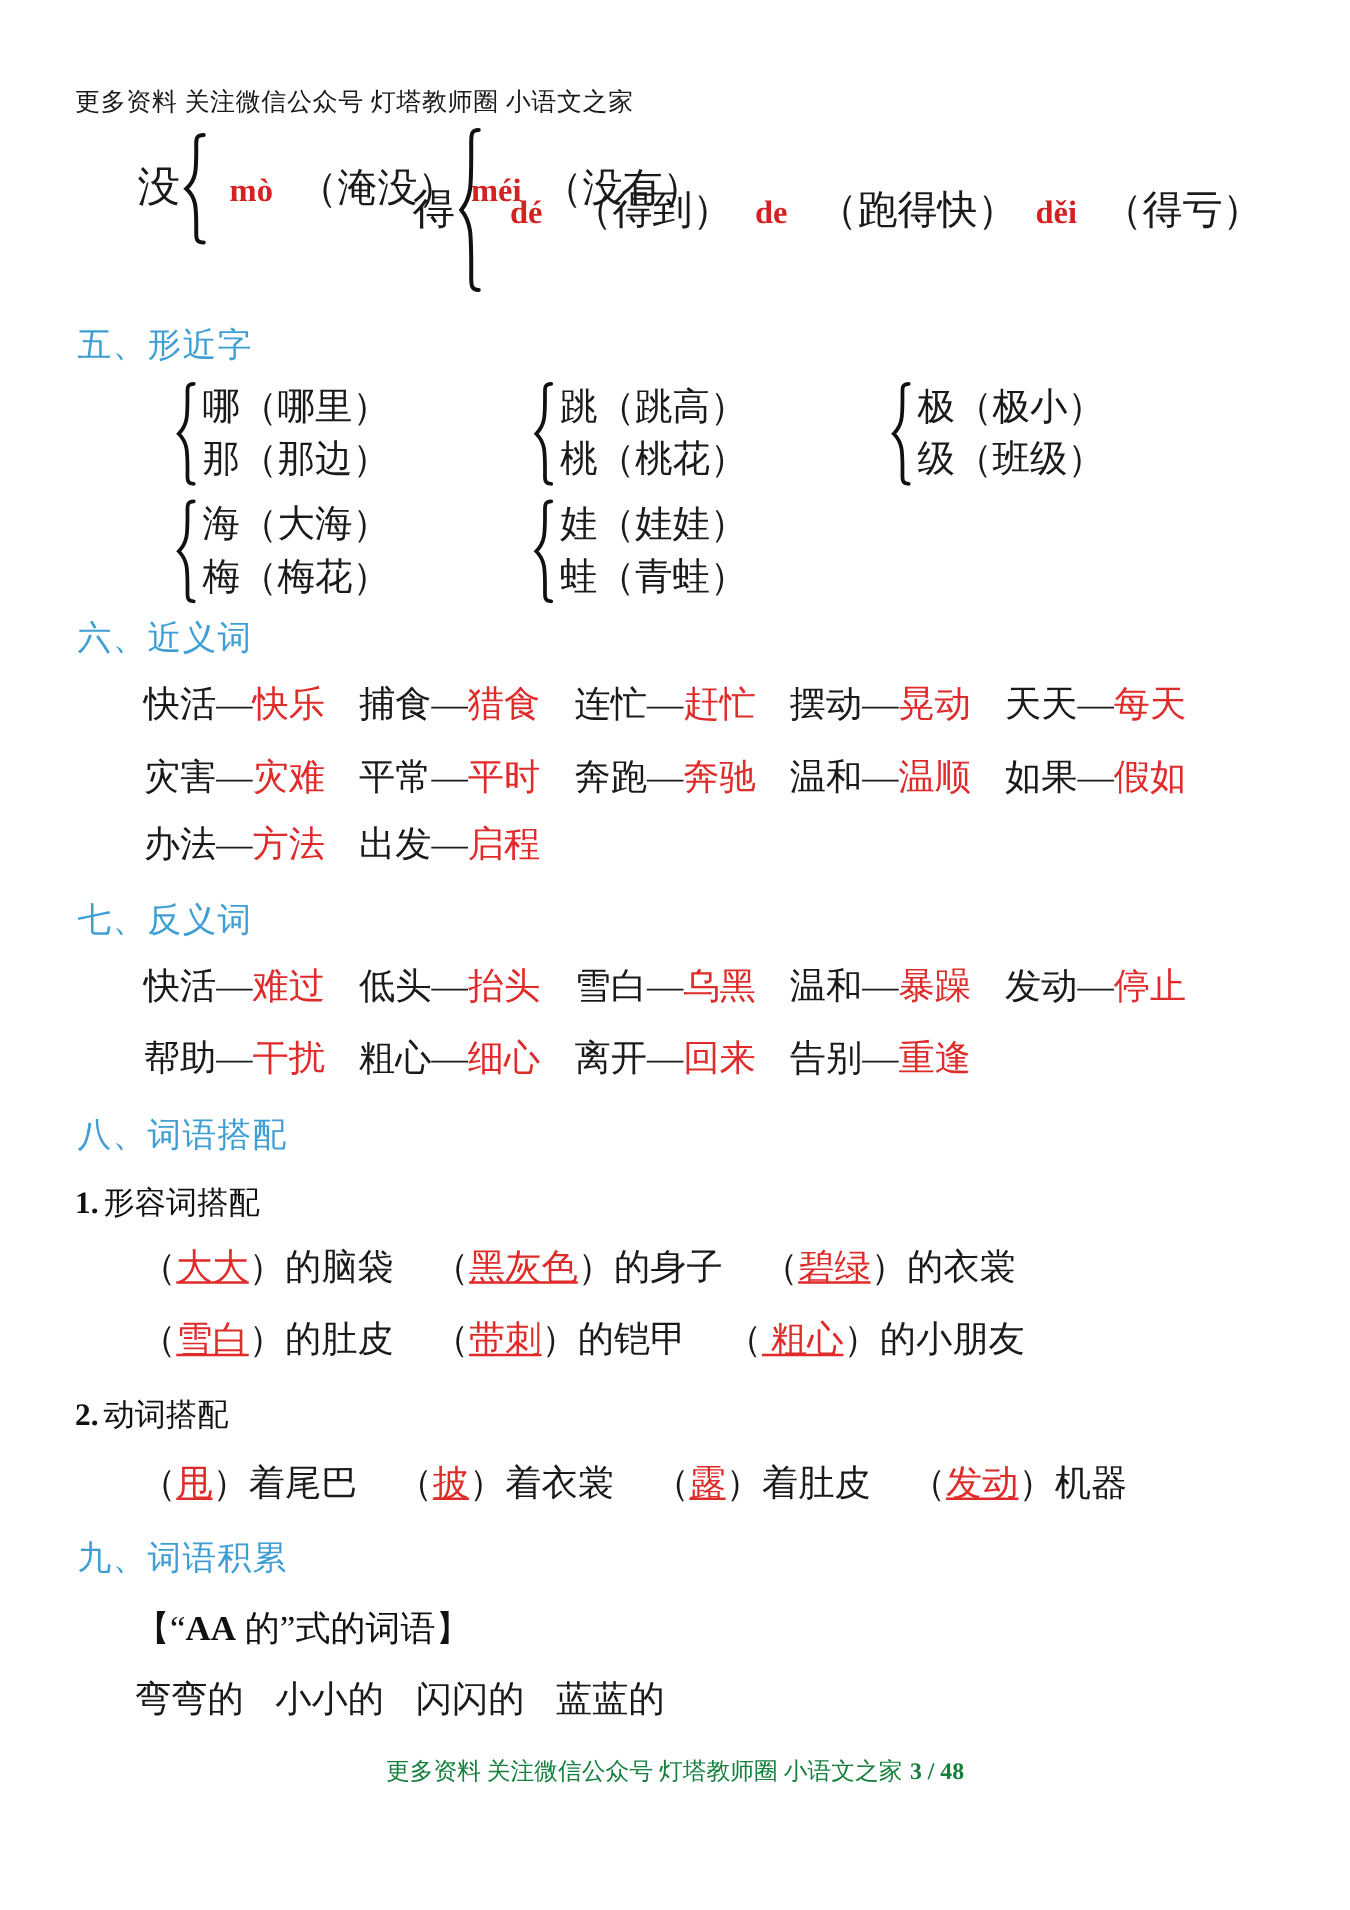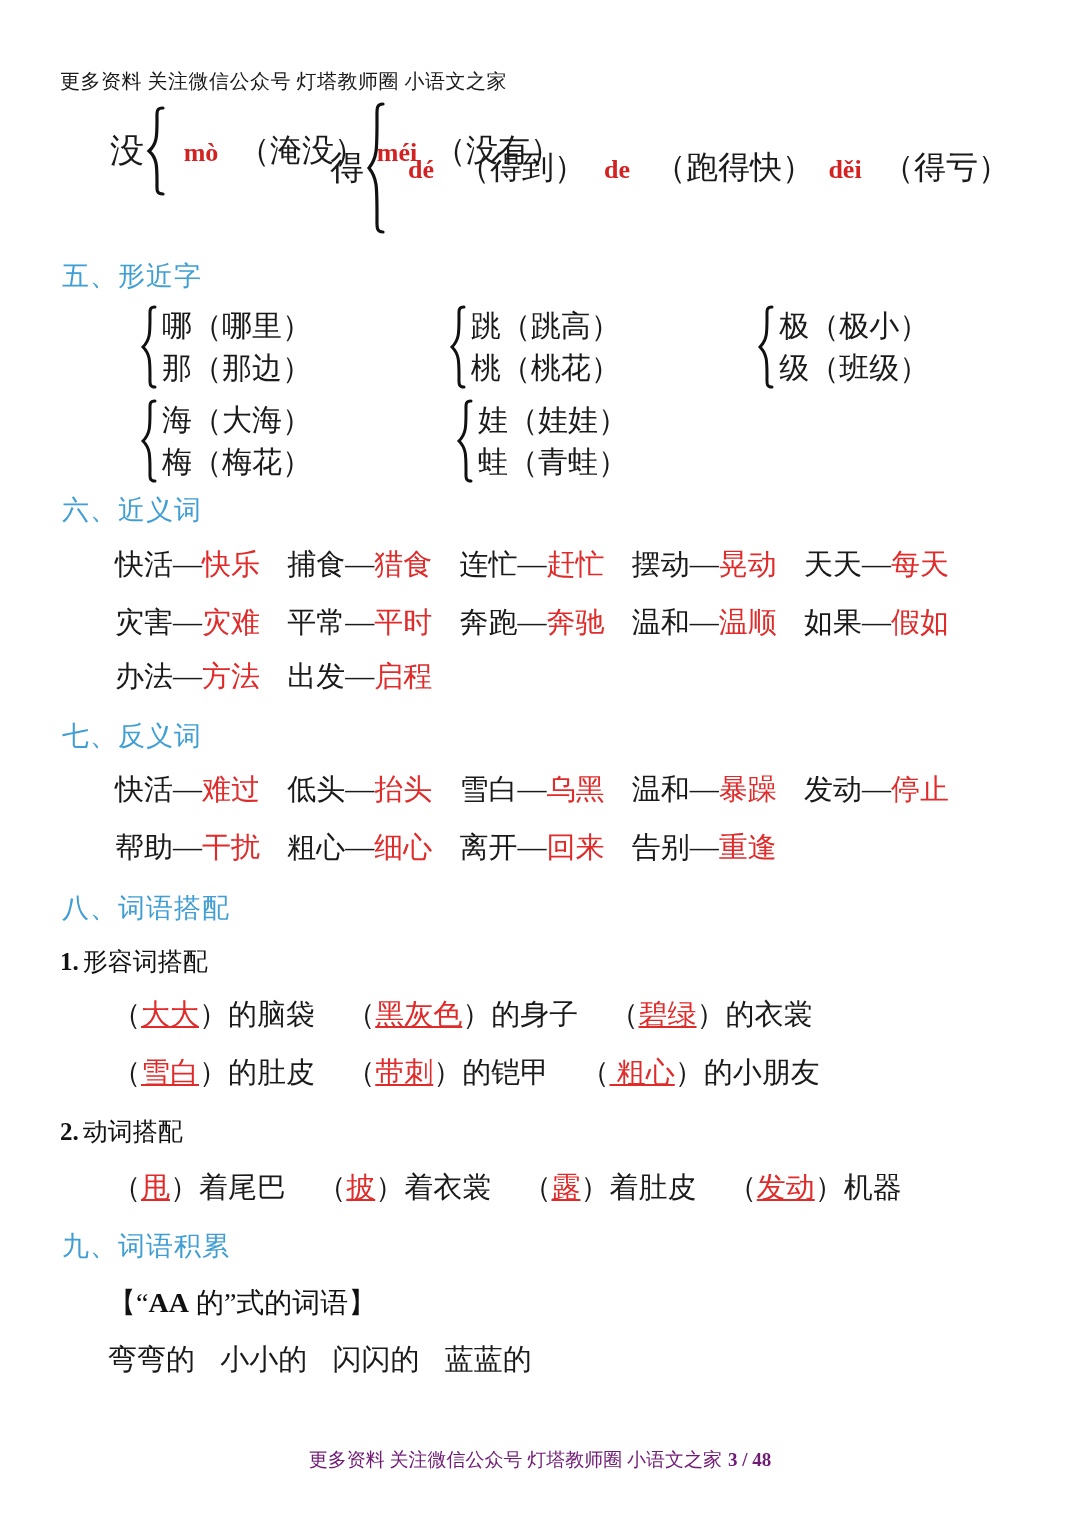--- a/index.html
+++ b/index.html
@@ -33,23 +33,22 @@
     color: #1a1a1a;
     white-space: nowrap;
   }
   .running-foot {
     position: absolute;
     left: 0;
     right: 0;
     top: 1404px;
     text-align: center;
     font-size: 19px;
-    color: #701a75;
-    white-space: nowrap;
-    margin-top: 43px;
+    color: #15803d;
+    white-space: nowrap;
   }
   .running-foot .pageno {
     font-weight: bold;
     font-family: "Liberation Serif", serif;
     margin-left: 6px;
   }
 
   
   .sec-head {
     color: #3f9ed4;
@@ -126,21 +125,21 @@
 
   
   .xjz-grid {
     position: absolute;
     top: 305px;
     left: 140px;
     width: 880px;
   }
   .xjz-band {
     display: flex;
-    gap: 46px;
+    gap: 16px;
     margin-bottom: 10px;
   }
   .xjz-pair {
     display: flex;
     align-items: center;
     width: 270px;
   }
   .xjz-lines {
     display: flex;
     flex-direction: column;

